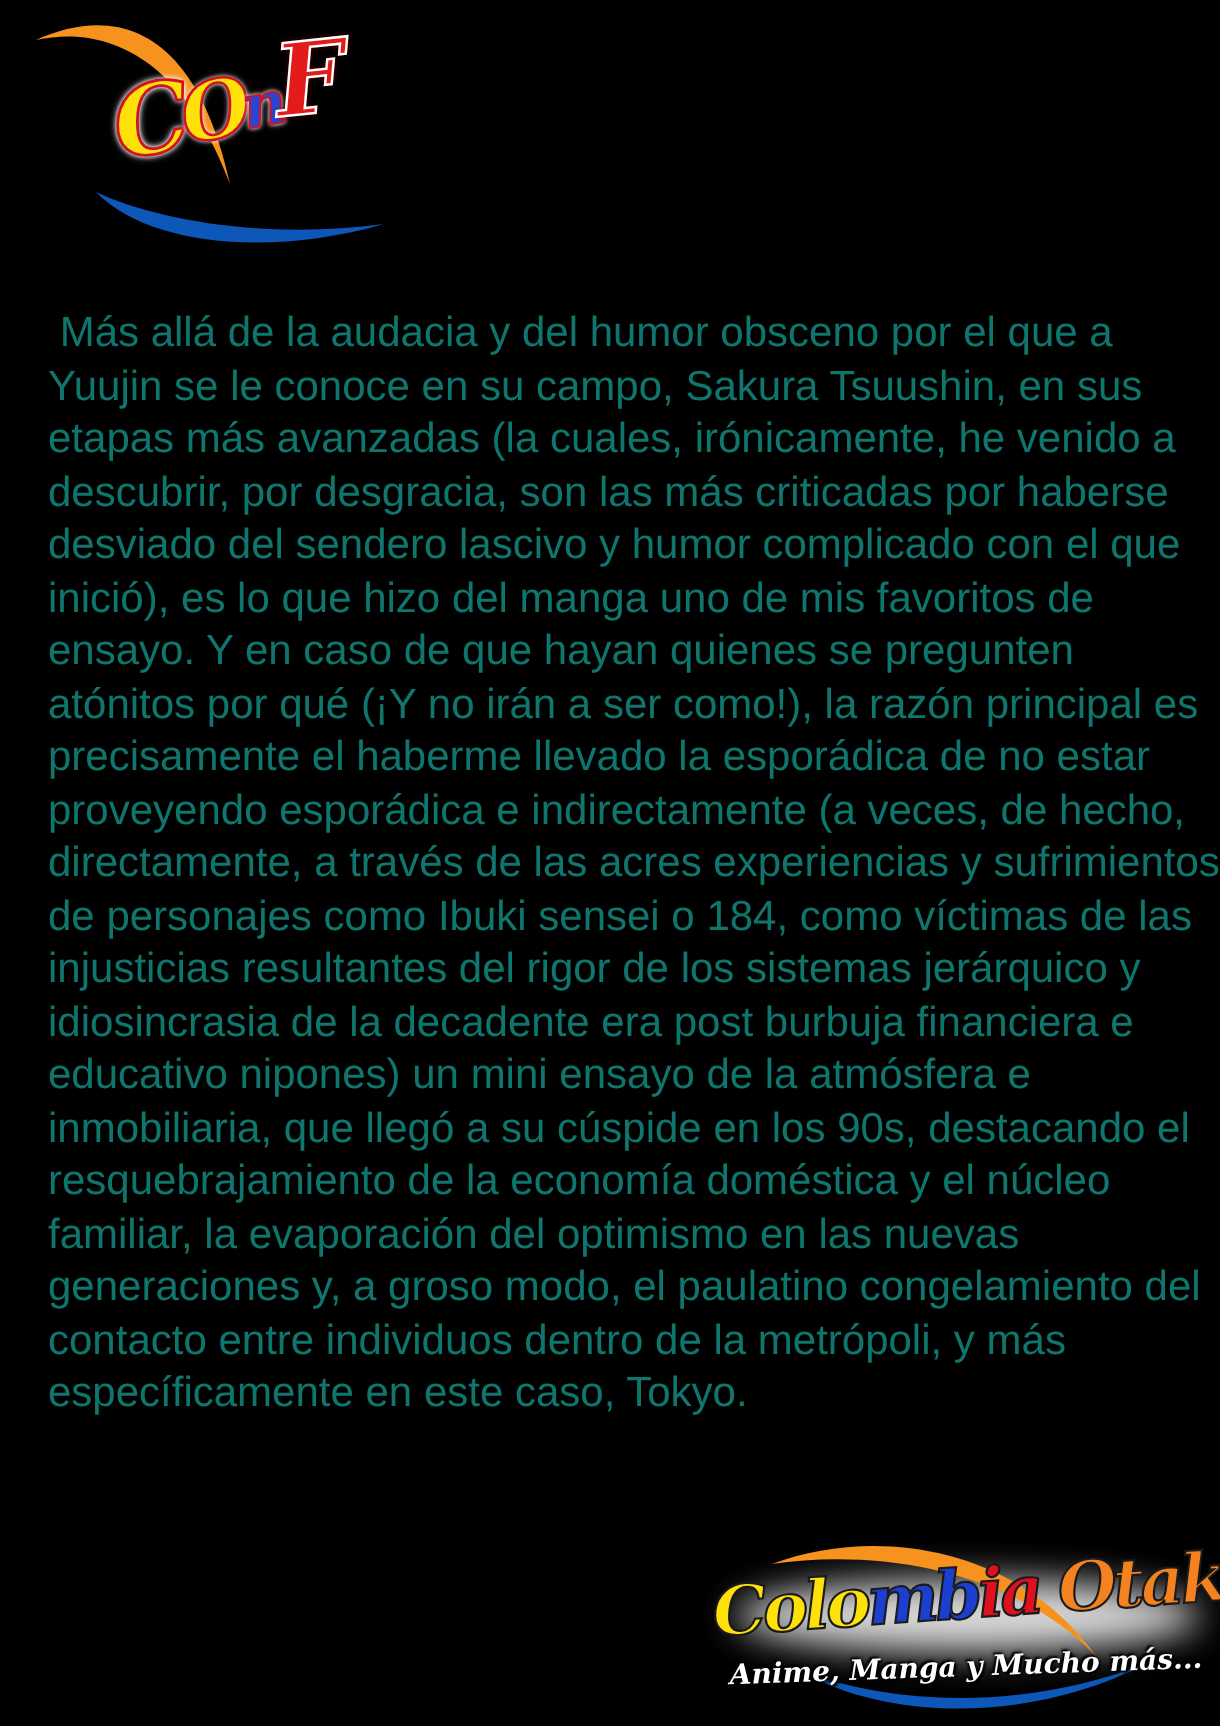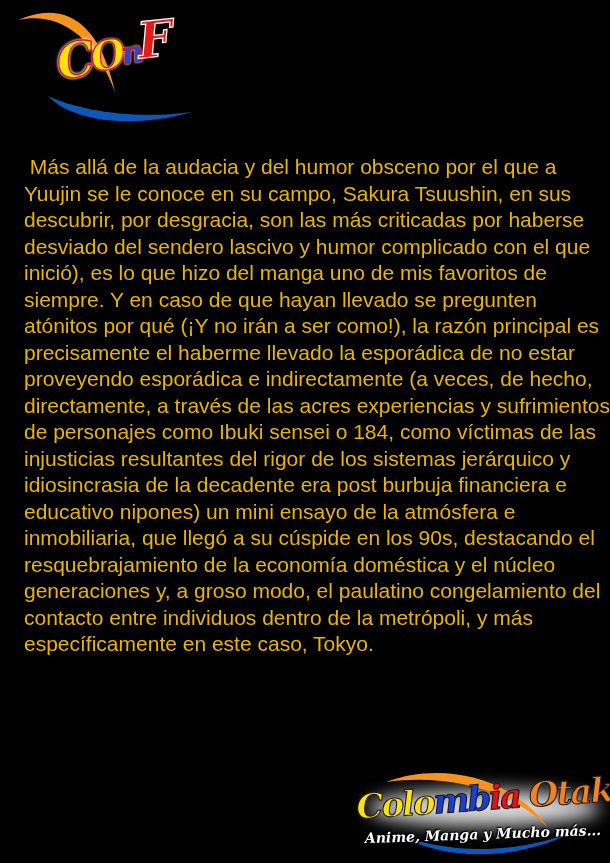--- a/index.html
+++ b/index.html
@@ -28,21 +28,21 @@
   .cf-o{font-size:40px;color:#ffe10a;-webkit-text-stroke:1.3px #d01325;
         text-shadow:0 0 2px #fff,0 0 3px #fff;transform:translateY(-2px);}
   .cf-n{font-size:30px;color:#2746d6;-webkit-text-stroke:1px #d01325;
         text-shadow:0 0 2px #fff,0 0 3px #fff;transform:translateY(-4px);}
   .cf-f{font-size:50px;color:#e41b1b;-webkit-text-stroke:1.2px #ffffff;
         text-shadow:0 0 3px #7a000a;transform:translateY(-6px) rotate(4deg);}
 
   
   .review{
     position:absolute;left:24px;top:154px;width:578px;
-    color:#eab308;font-size:21px;line-height:26.5px;
+    color:#0f766e;font-size:21px;line-height:26.5px;
     font-weight:500;
   }
   .para-line{white-space:pre;}
 
   
   .co-logo{position:absolute;left:356px;top:766px;width:254px;height:97px;}
   .co-glow{
     position:absolute;left:12px;top:24px;width:232px;height:36px;
     background:#ffffff;border-radius:50%;
     filter:blur(9px);opacity:.85;
@@ -76,34 +76,36 @@
     <path d="M30,92 C55,118 115,125 174,108 C115,116 60,106 30,92 Z" fill="#0d57b8"></path>
   </svg>
   <div class="conf-text">
     <span class="cf-c">C</span><span class="cf-o">O</span><span class="cf-n">n</span><span class="cf-f">F</span>
   </div>
 </div>
 
 <div class="review">
     <div class="para-line"> Más allá de la audacia y del humor obsceno por el que a</div>
     <div class="para-line">Yuujin se le conoce en su campo, Sakura Tsuushin, en sus</div>
+    <div class="para-line">etapas más avanzadas (la cuales, irónicamente, he venido a</div>
     <div class="para-line">descubrir, por desgracia, son las más criticadas por haberse</div>
     <div class="para-line">desviado del sendero lascivo y humor complicado con el que</div>
     <div class="para-line">inició), es lo que hizo del manga uno de mis favoritos de</div>
-    <div class="para-line">siempre. Y en caso de que hayan llevado se pregunten</div>
+    <div class="para-line">ensayo. Y en caso de que hayan quienes se pregunten</div>
     <div class="para-line">atónitos por qué (¡Y no irán a ser como!), la razón principal es</div>
     <div class="para-line">precisamente el haberme llevado la esporádica de no estar</div>
     <div class="para-line">proveyendo esporádica e indirectamente (a veces, de hecho,</div>
     <div class="para-line">directamente, a través de las acres experiencias y sufrimientos</div>
     <div class="para-line">de personajes como Ibuki sensei o 184, como víctimas de las</div>
     <div class="para-line">injusticias resultantes del rigor de los sistemas jerárquico y</div>
     <div class="para-line">idiosincrasia de la decadente era post burbuja financiera e</div>
     <div class="para-line">educativo nipones) un mini ensayo de la atmósfera e</div>
     <div class="para-line">inmobiliaria, que llegó a su cúspide en los 90s, destacando el</div>
     <div class="para-line">resquebrajamiento de la economía doméstica y el núcleo</div>
+    <div class="para-line">familiar, la evaporación del optimismo en las nuevas</div>
     <div class="para-line">generaciones y, a groso modo, el paulatino congelamiento del</div>
     <div class="para-line">contacto entre individuos dentro de la metrópoli, y más</div>
     <div class="para-line">específicamente en este caso, Tokyo.</div>
   </div>
 
 <div class="co-logo">
   <div class="co-glow"></div>
   <svg width="254" height="97" viewBox="0 0 254 97">
     <path d="M30,16 C80,-3 152,6 192,62 C152,20 85,8 30,16 Z" fill="#f6921e"></path>
     <path d="M45,70 C90,95 160,95 217,66 C155,89 95,87 45,70 Z" fill="#0d57b8"></path>

